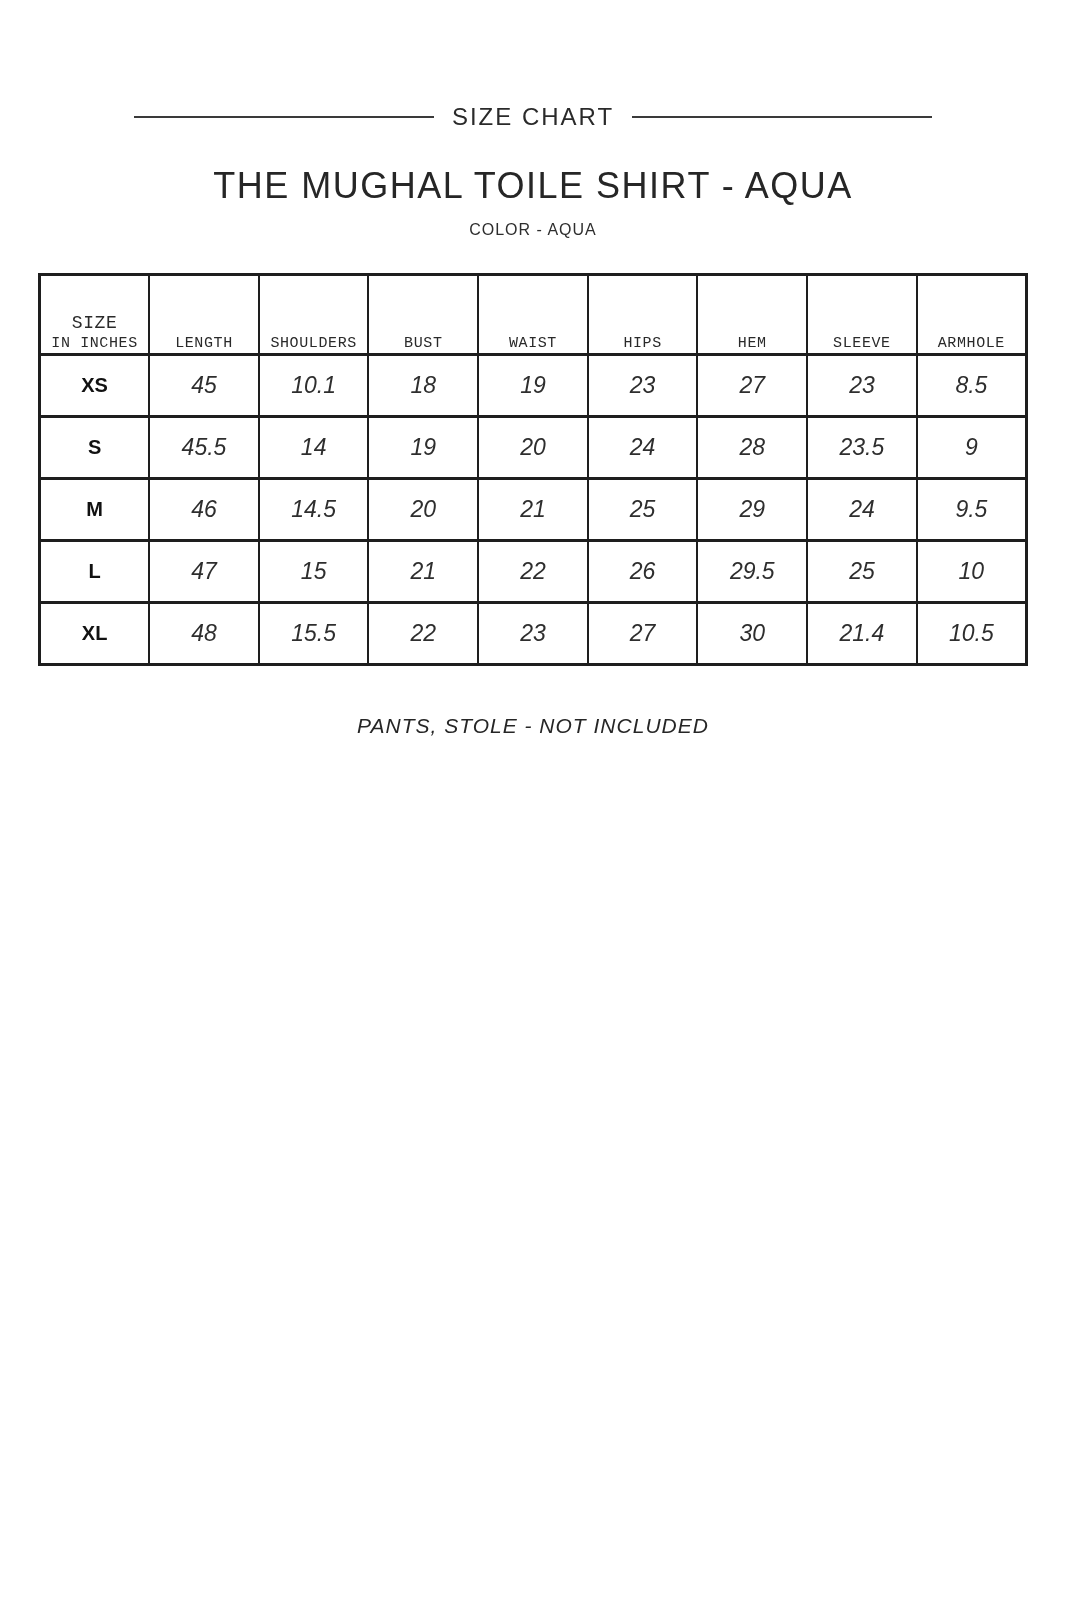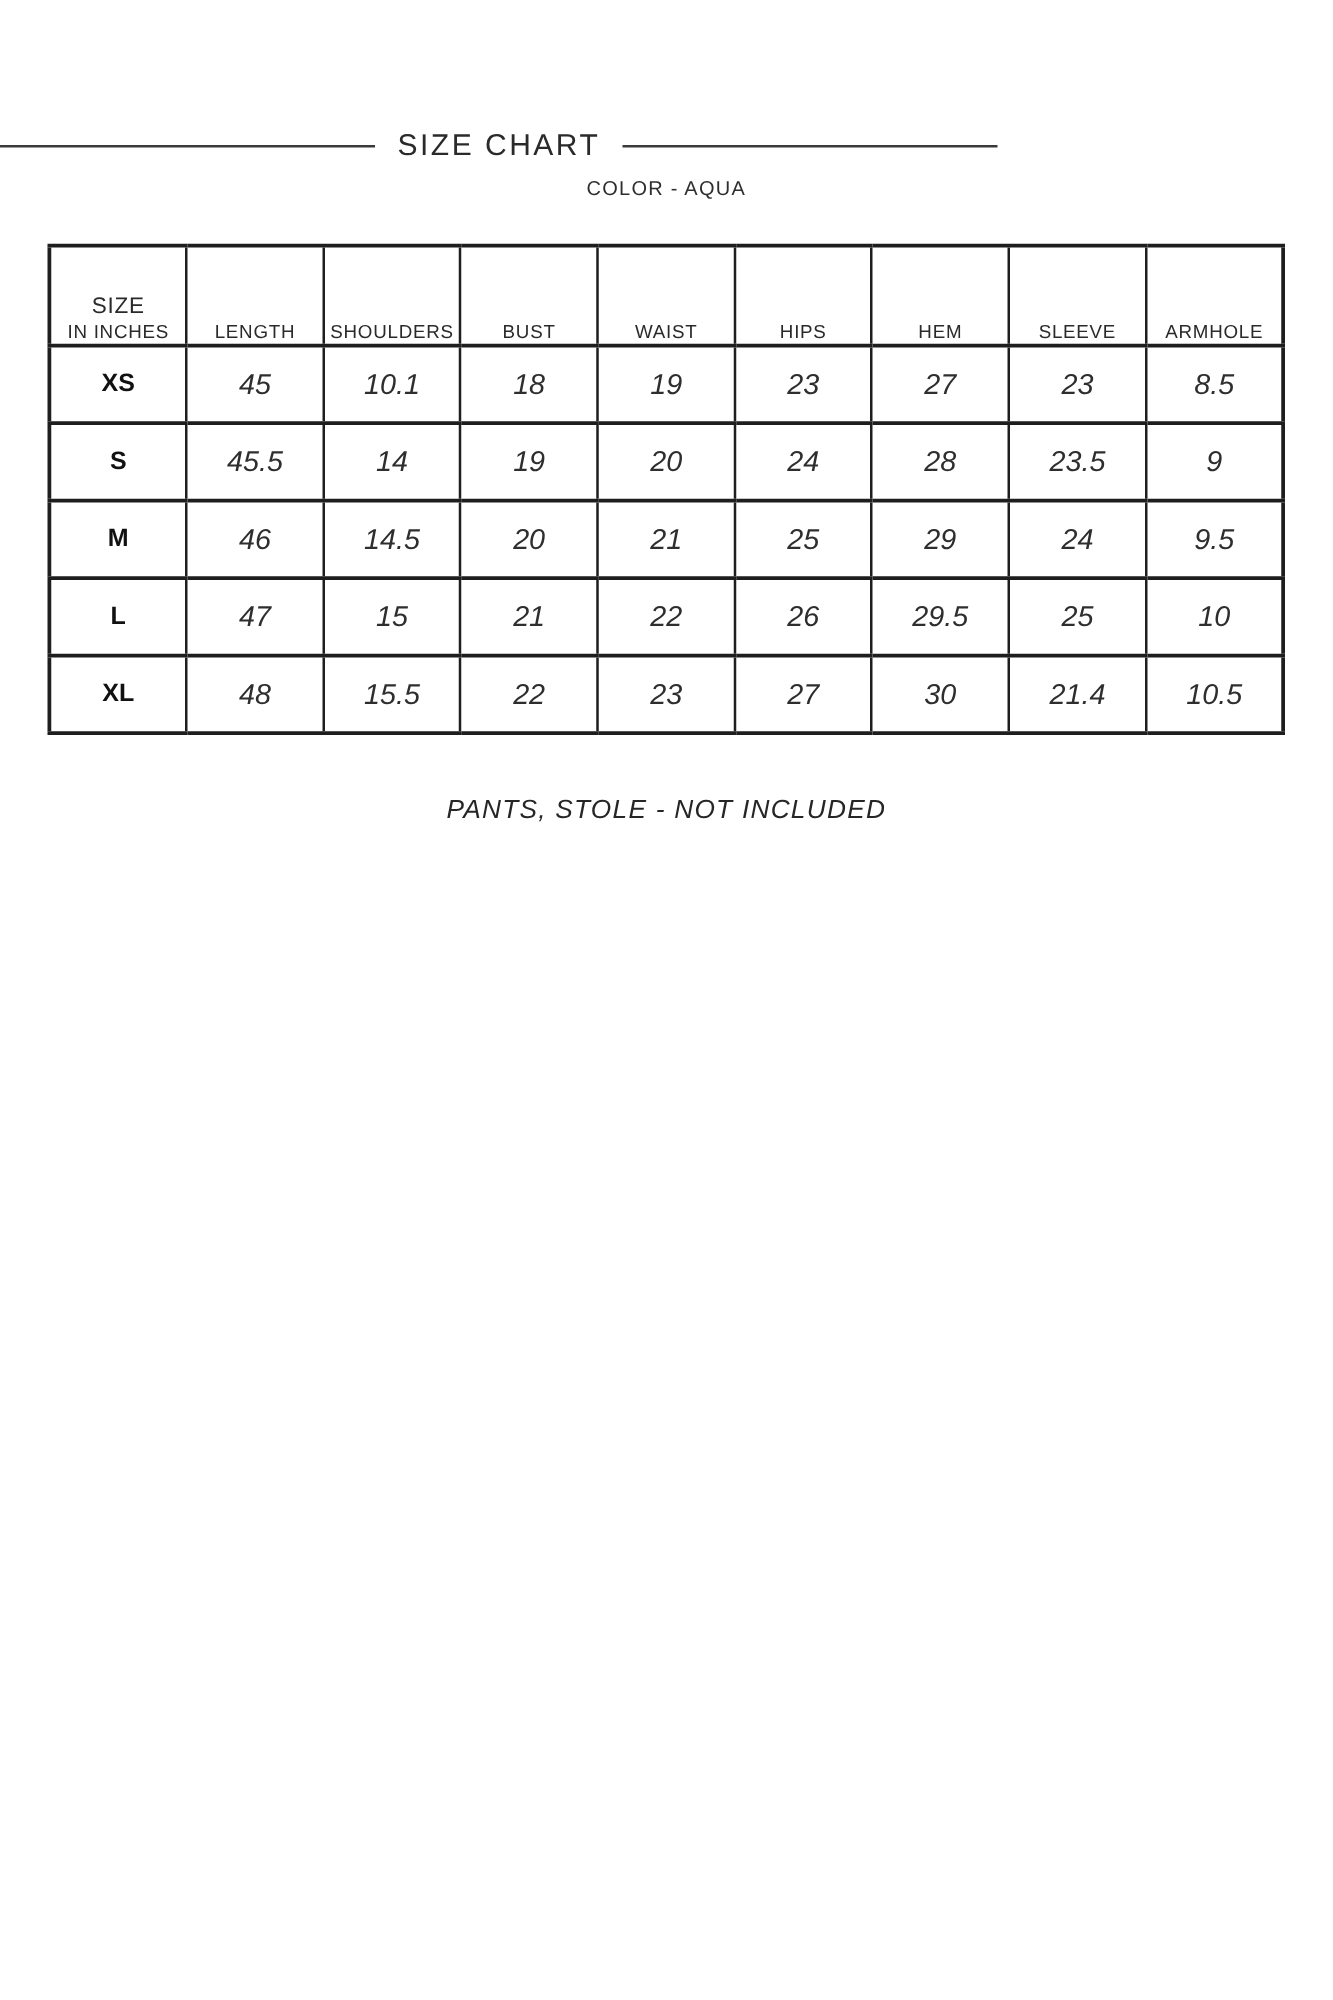--- a/index.html
+++ b/index.html
@@ -13,20 +13,21 @@
     font-family: "Liberation Sans", sans-serif;
     color: #2a2a2a;
     padding-top: 104px;
     overflow: hidden;
   }
 
   
   .rule-heading {
     display: flex;
     align-items: center;
+    justify-content: center;
     gap: 18px;
     height: 26px;
   }
   .rule {
     width: 300px;
     height: 0;
     border-top: 2px solid #3a3a3a;
   }
   .rule-heading h1 {
     font-size: 24px;
@@ -80,20 +81,21 @@
     background: #ffffff;
   }
   .size-table thead th {
     height: 80px;
     vertical-align: bottom;
     padding-bottom: 1px;
     font-weight: 400;
     font-size: 15px;
     letter-spacing: 0.6px;
     color: #2a2a2a;
+    font-family: Liberation Mono, monospace;
   }
   .size-table thead th .size-line1 {
     display: block;
     font-size: 18px;
     letter-spacing: 0.6px;
     margin-bottom: 2px;
   }
   .size-table thead th .size-line2 {
     display: block;
     font-size: 15px;
@@ -127,20 +129,21 @@
 <body>
 
 <div class="page">
 
   <div class="rule-heading">
     <span class="rule"></span>
     <h1>SIZE CHART</h1>
     <span class="rule"></span>
   </div>
 
+  <h2 class="product-title">THE MUGHAL TOILE SHIRT - AQUA</h2>
   <div class="color-line">COLOR - AQUA</div>
 
 
   <table class="size-table">
     <thead>
       <tr>
         <th>
           <span class="size-line1">SIZE</span>
           <span class="size-line2">IN INCHES</span>
         </th>

